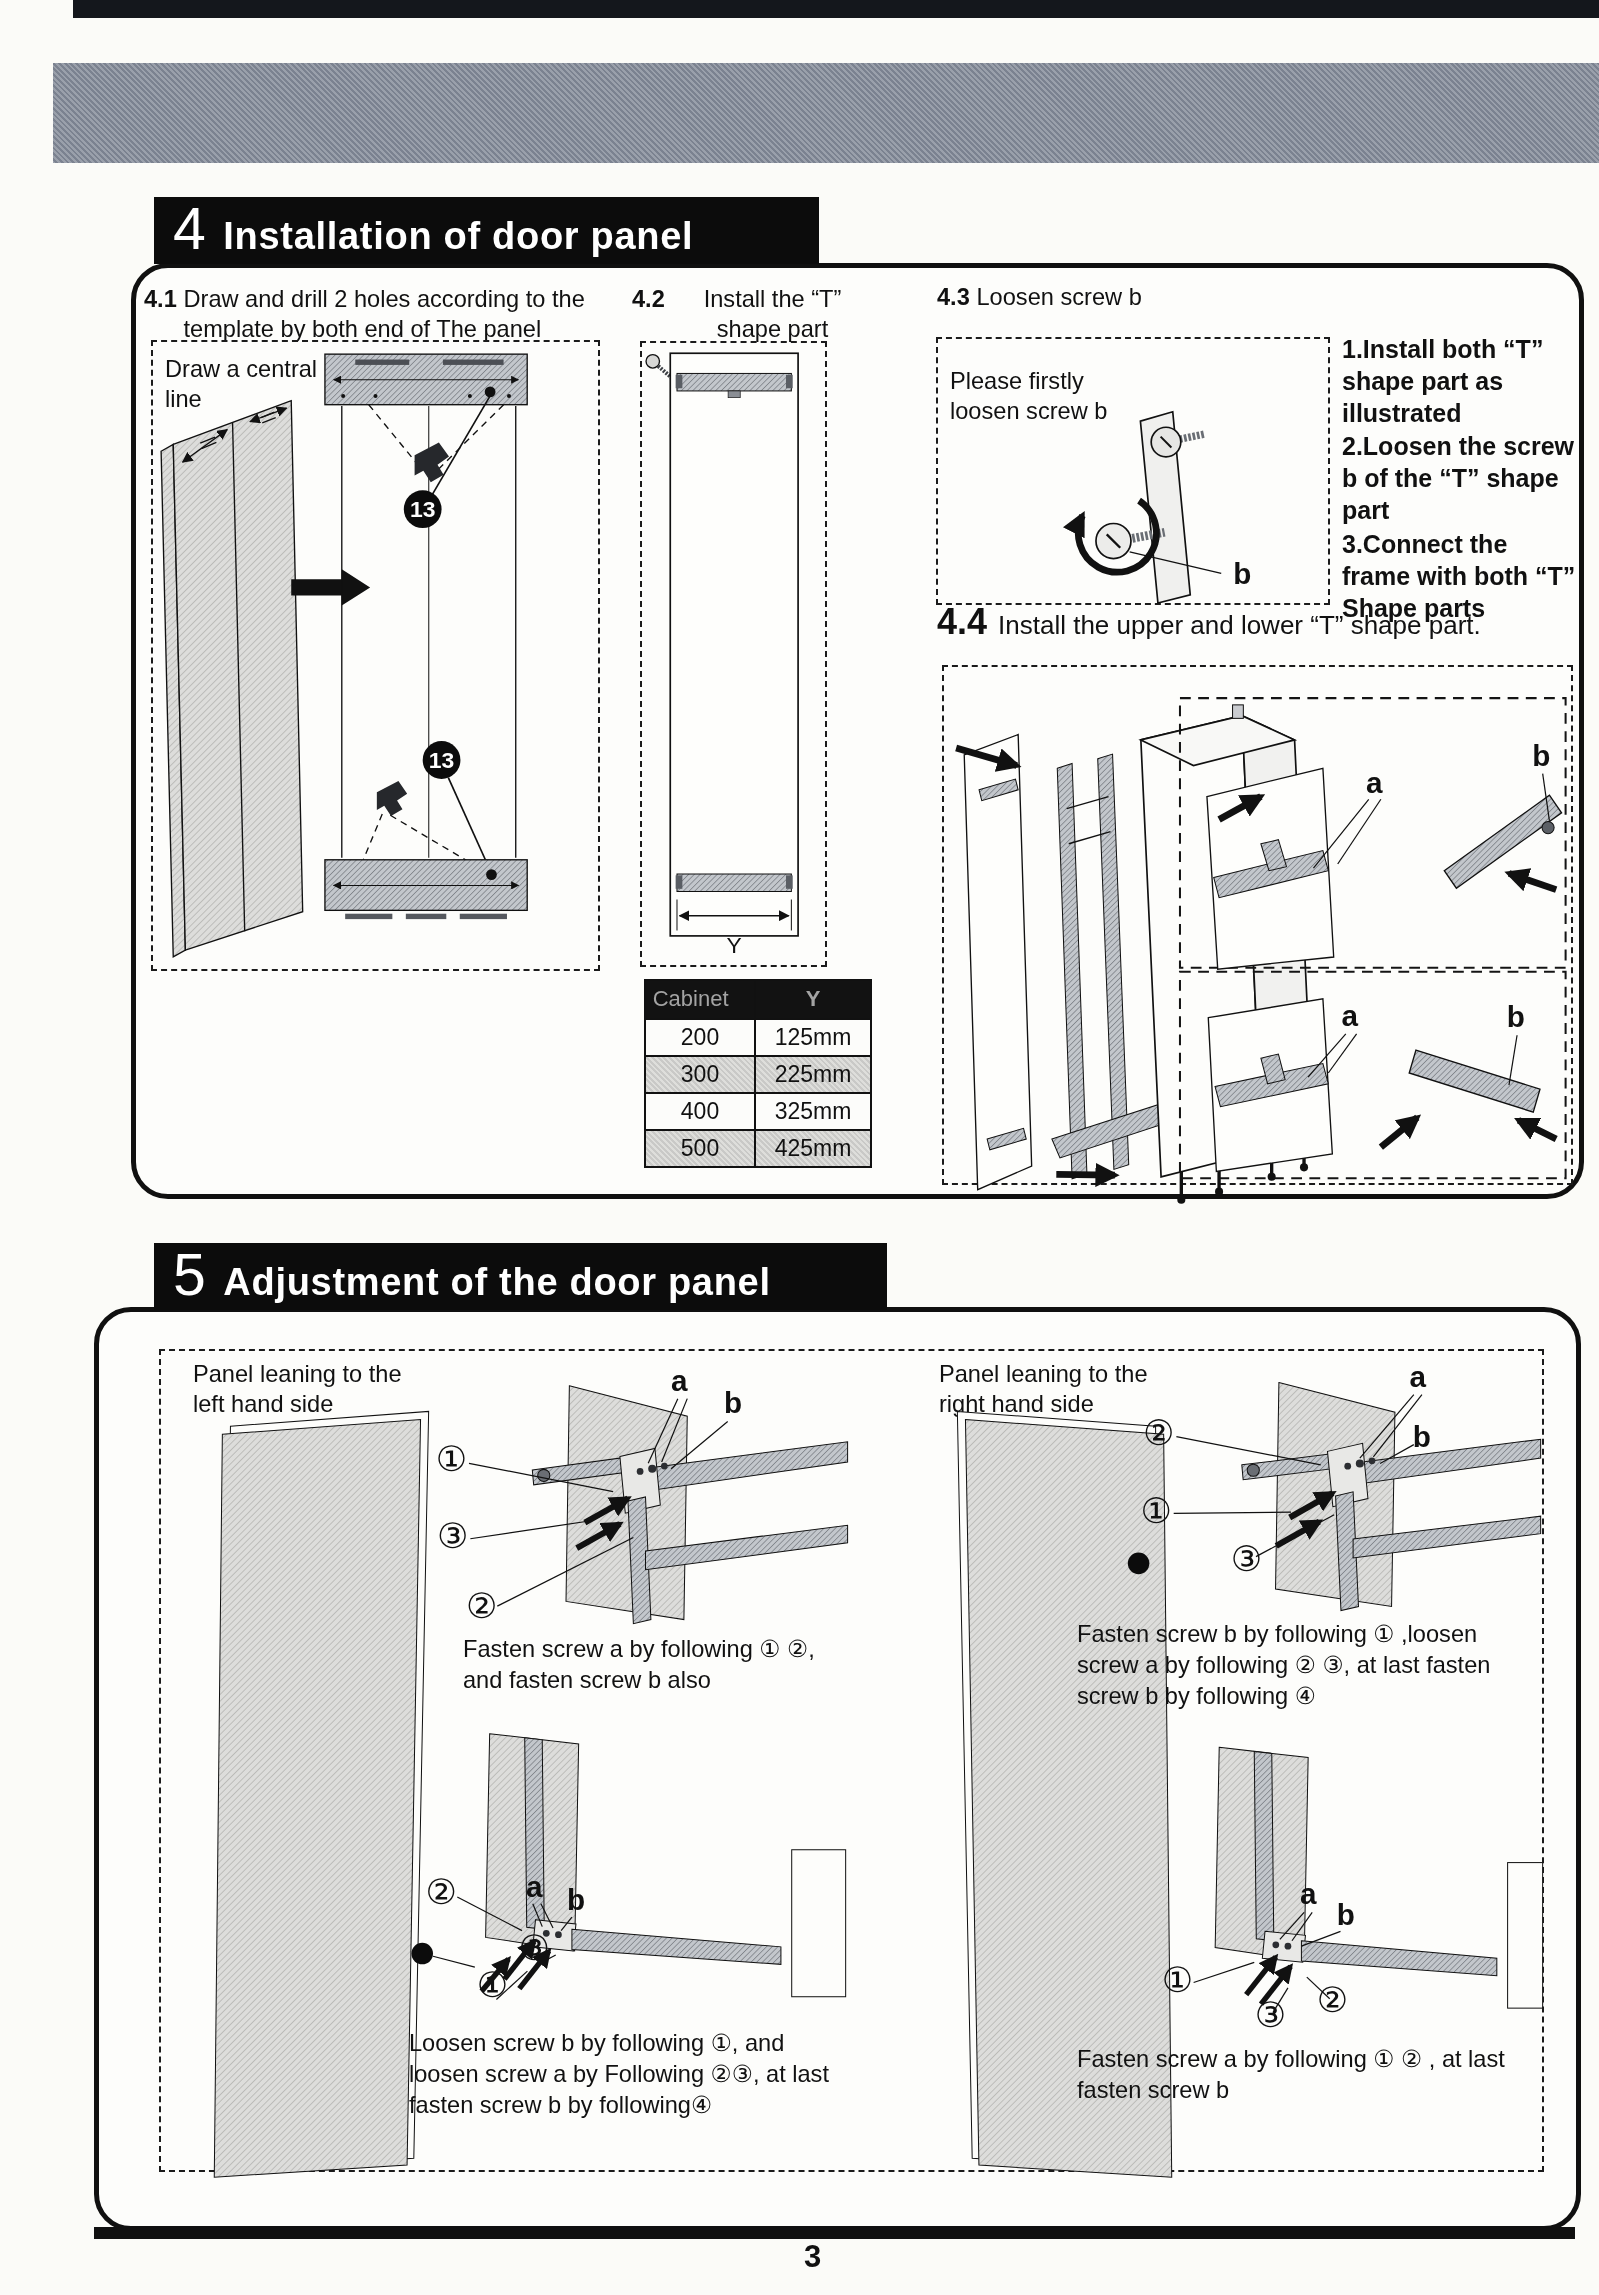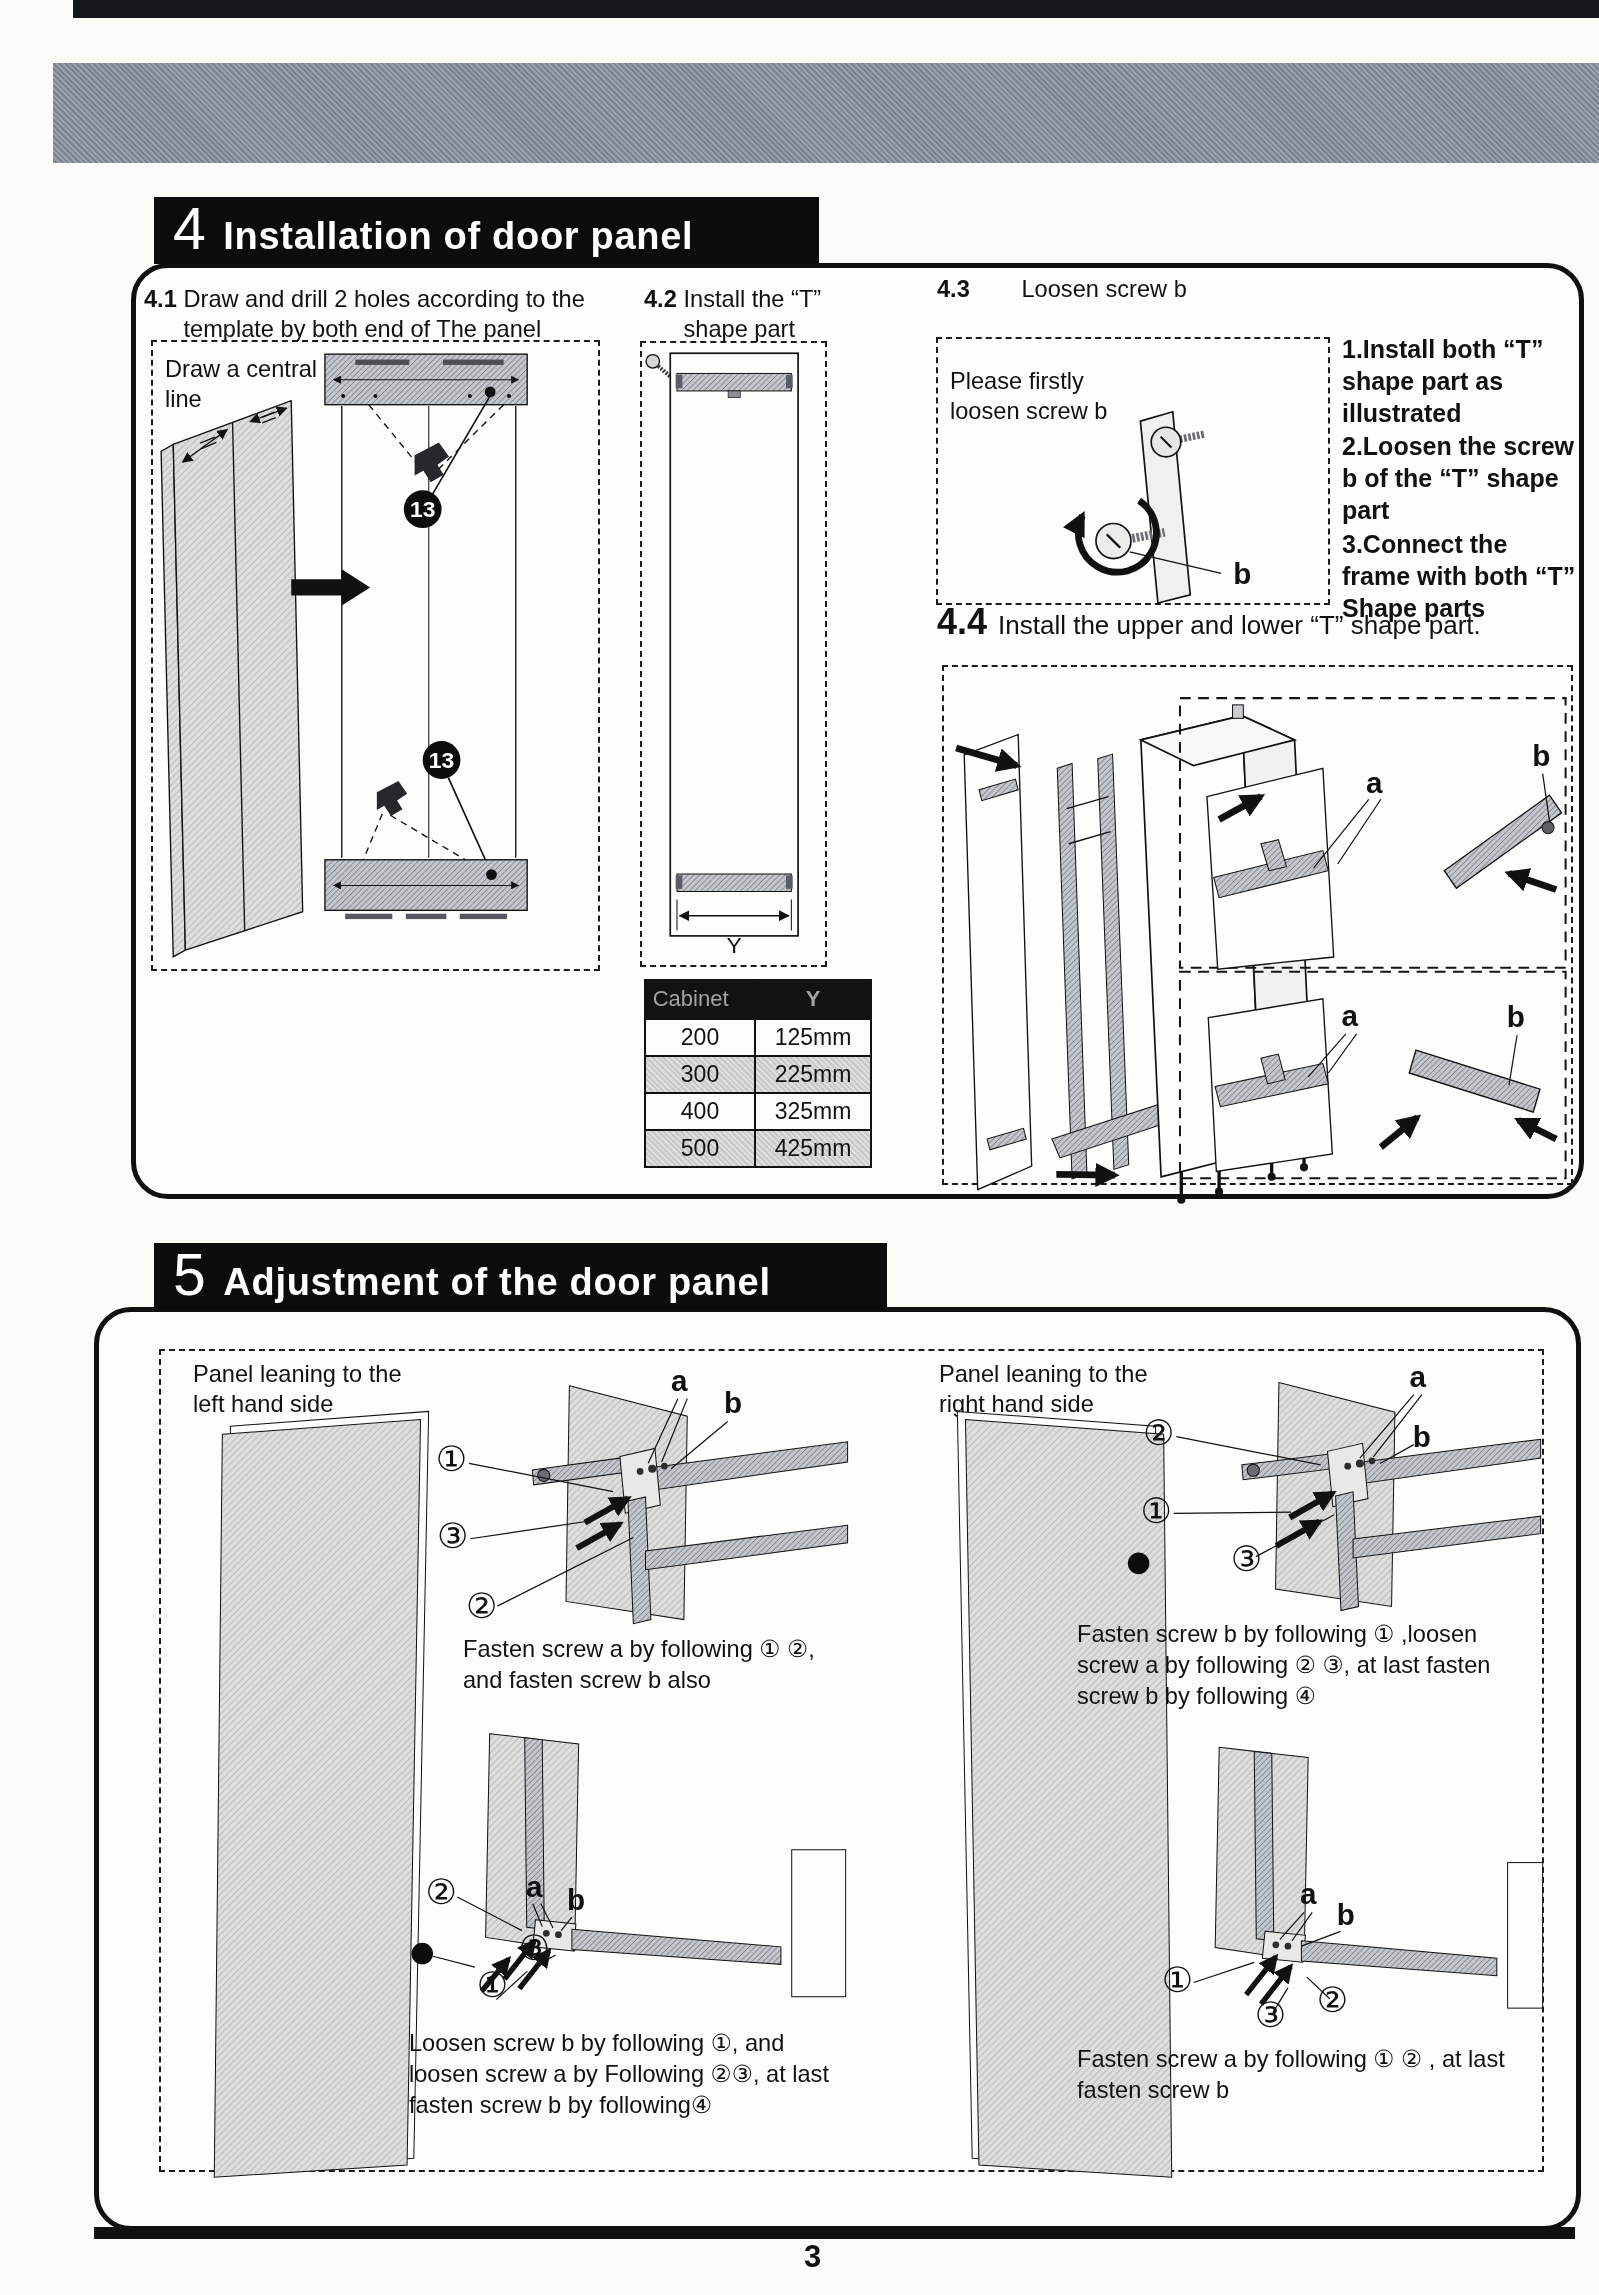--- a/index.html
+++ b/index.html
@@ -135,21 +135,21 @@
 
         <rect x="255" y="768" width="300" height="75" fill="url(#hd)" stroke="#111" stroke-width="2"></rect>
         <line x1="268" y1="806" x2="542" y2="806" stroke="#111" stroke-width="1.5" marker-start="url(#ah)" marker-end="url(#ah)"></line>
         <circle cx="502" cy="790" r="8" fill="#111"></circle>
         <rect x="285" y="848" width="70" height="8" fill="#55585e"></rect>
           <rect x="375" y="848" width="60" height="8" fill="#55585e"></rect>
           <rect x="455" y="848" width="70" height="8" fill="#55585e"></rect>
       </svg>
     </div>
 
-    <div class="step" style="left:508px;top:15.5px;width:263px;">
+    <div class="step" style="left:496px;top:15.5px;width:263px;text-align:center;">
       <span class="n">4.2</span>
       <span class="t" style="width:202px;">Install the “T” shape part</span>
     </div>
 
     <div class="dashbox" style="left:504px;top:73px;width:183px;height:622px;">
       <svg width="183" height="622" viewBox="0 0 272 922">
         <circle cx="16" cy="26" r="10" fill="#d7d7d5" stroke="#111" stroke-width="2"></circle>
         <line x1="24" y1="33" x2="46" y2="52" stroke="#3c3f44" stroke-width="6" stroke-dasharray="3,2"></line>
         <rect x="42" y="14" width="190" height="866" fill="#fefefc" stroke="#111" stroke-width="2.5"></rect>
         <rect x="52" y="44" width="170" height="26" fill="url(#hd)" stroke="#111" stroke-width="1.5"></rect>
@@ -186,21 +186,21 @@
           <td>400</td>
           <td>325mm</td>
         </tr>
         <tr class="r-odd">
           <td>500</td>
           <td>425mm</td>
         </tr>
       </tbody>
     </table>
 
-    <div class="step" style="left:801px;top:6px;width:290px;gap:45px;">
+    <div class="step" style="left:801px;top:14px;width:290px;">
       <span class="n">4.3</span>
       <span class="t">Loosen screw b</span>
     </div>
 
     <div class="dashbox" style="left:800px;top:69px;width:390px;height:264px;">
       <div class="note" style="left:12px;top:27px;width:209px;">Please firstly loosen screw b</div>
       <svg width="390" height="264" viewBox="0 0 578 392">
         <polygon points="300,122 348,108 374,380 326,392" fill="#f0f0ee" stroke="#111" stroke-width="2.5"></polygon>
         <line x1="352" y1="150" x2="396" y2="141" stroke="#6a6e74" stroke-width="11" stroke-dasharray="4,2.5"></line>
         <circle cx="338" cy="153" r="22" fill="#e6e6e4" stroke="#111" stroke-width="2.5"></circle>

